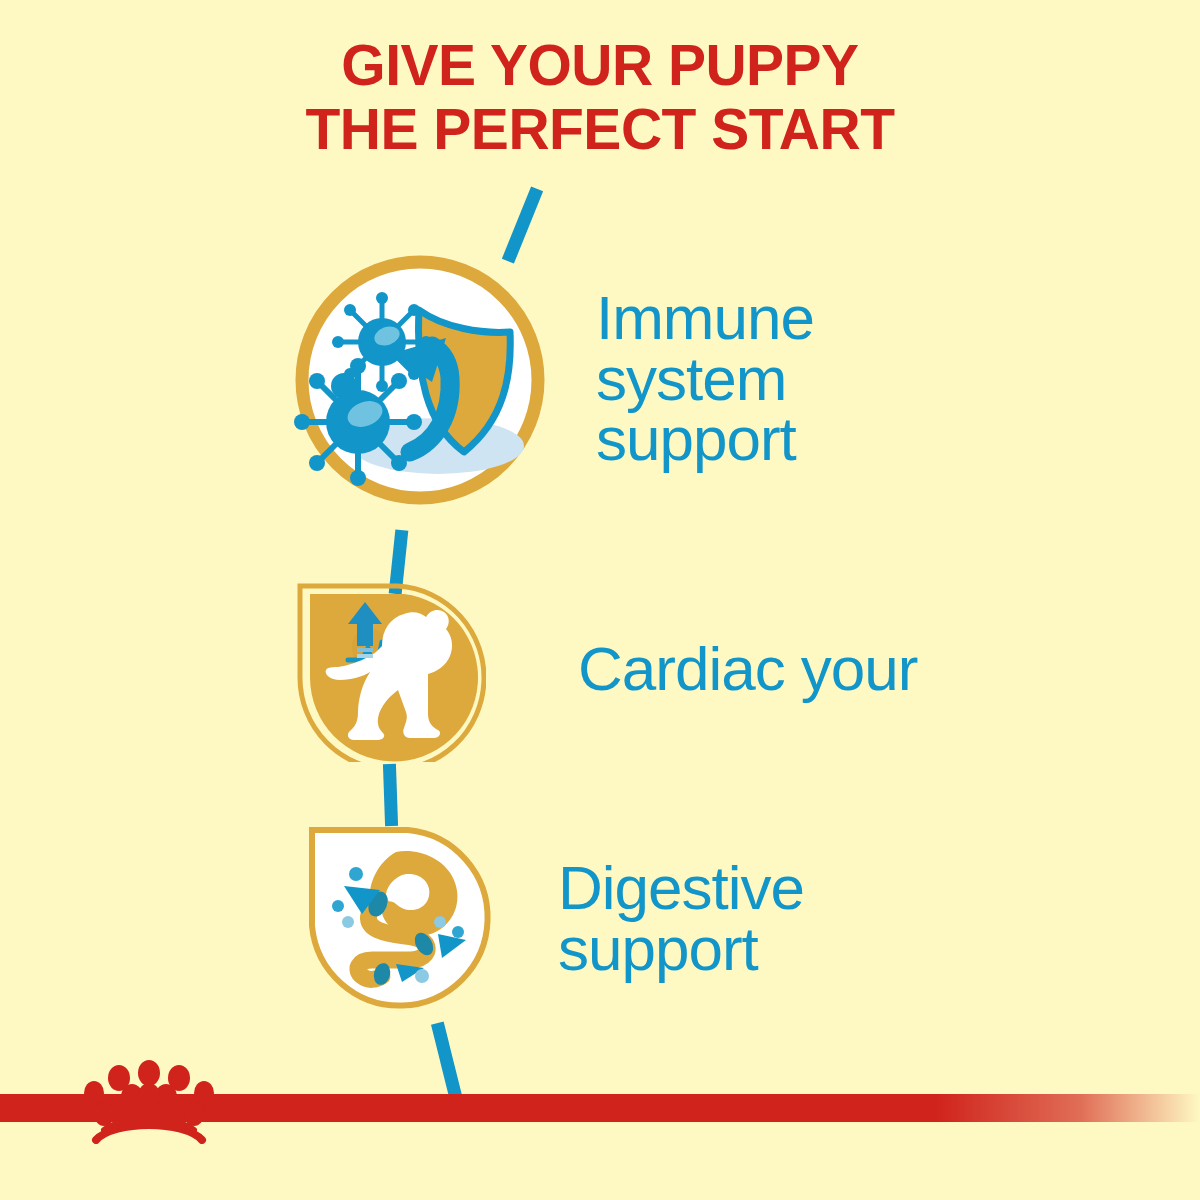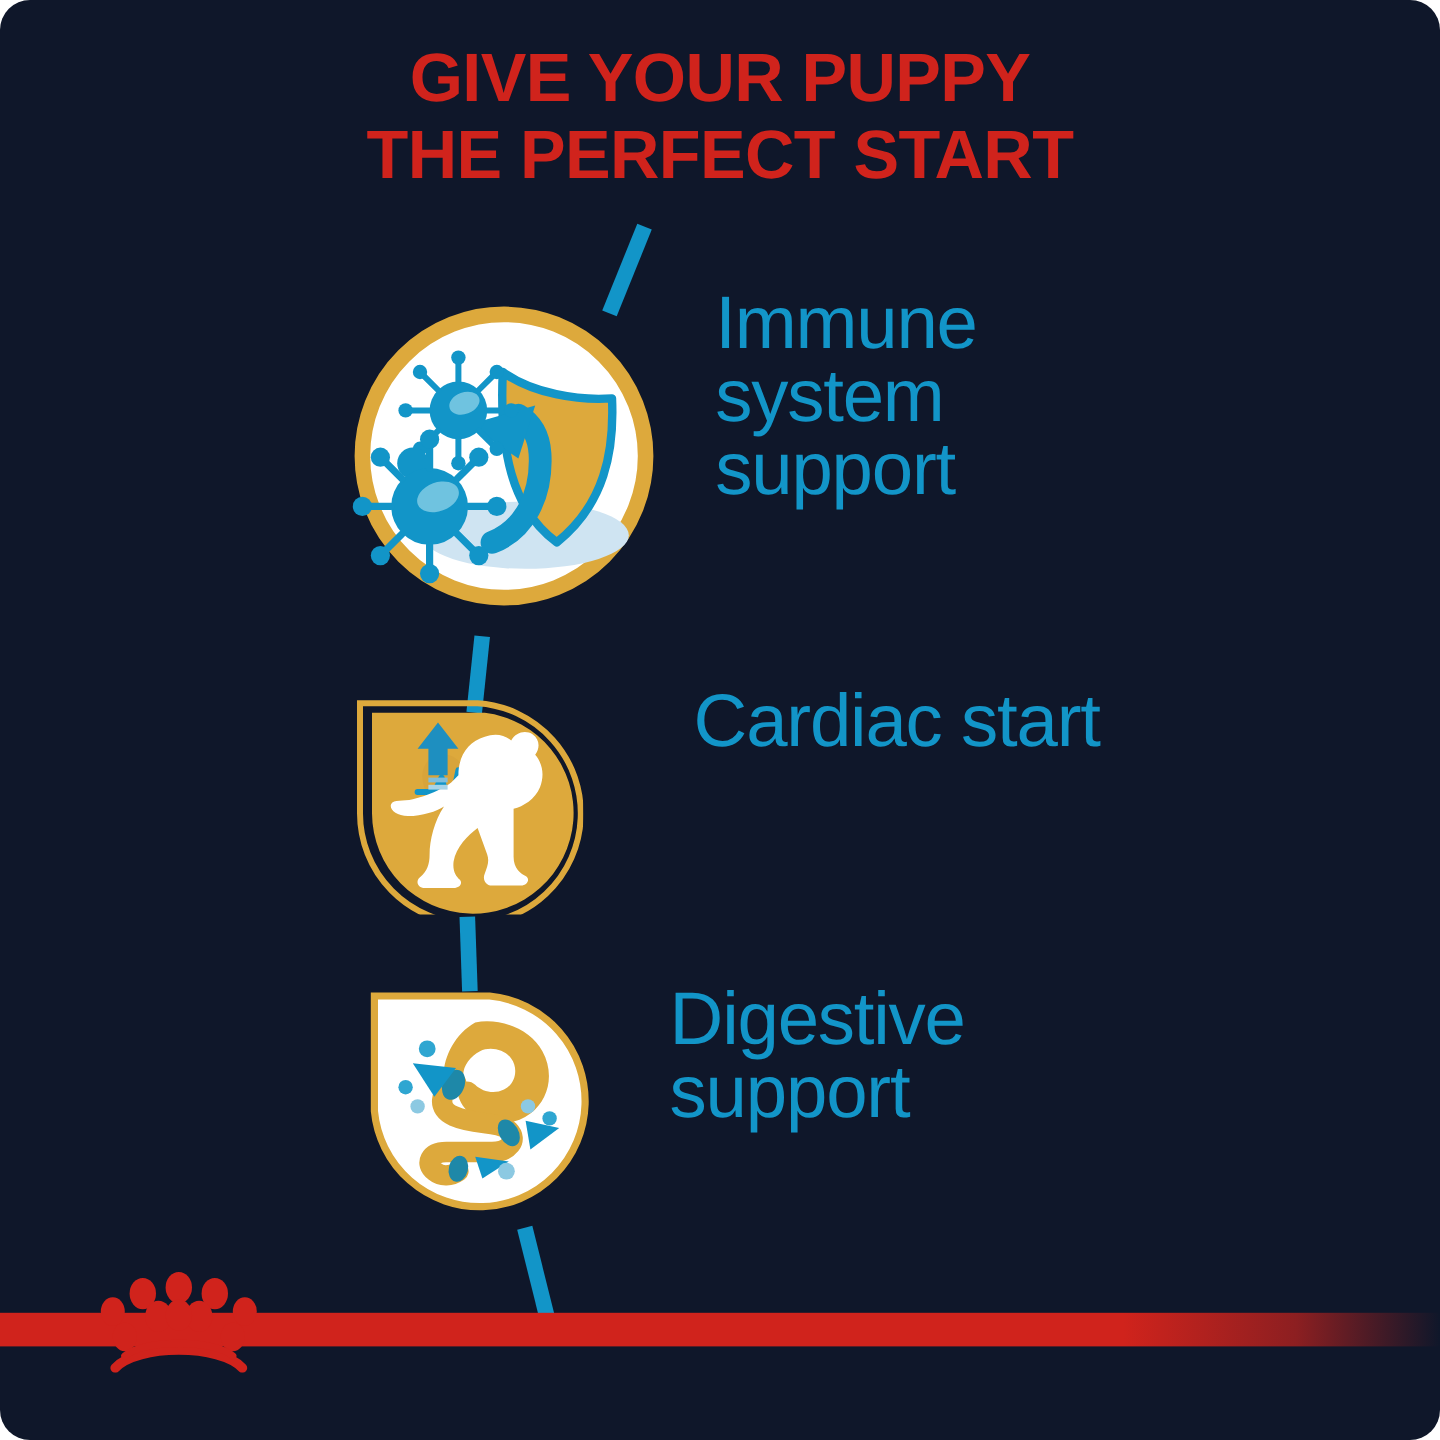--- a/index.html
+++ b/index.html
@@ -8,23 +8,22 @@
     padding: 0;
     background: #ffffff;
   }
   body {
     font-family: "Liberation Sans", sans-serif;
   }
   #poster {
     position: relative;
     width: 1200px;
     height: 1200px;
-    background: #0f172a;
+    background: #fef9c3;
     overflow: hidden;
-    border-radius: 25px;
   }
 
   
   .headline {
     position: absolute;
     left: 0;
     top: 34px;
     width: 1200px;
     text-align: center;
     color: #D0231C;
@@ -40,20 +39,21 @@
   
   .dash {
     position: absolute;
     background: #1295C8;
   }
 
   
   .benefit-row {
     position: absolute;
     display: flex;
+    align-items: center;
   }
   .benefit-icon {
     position: relative;
     flex: 0 0 auto;
   }
   .benefit-label {
     color: #1295C8;
     font-family: "Liberation Sans", sans-serif;
     font-weight: normal;
     font-size: 62px;
@@ -198,21 +198,21 @@
                  C42 94 50 96 58 94 C70 91 82 86 90 80 Z" fill="#FFFFFF"></path>
 
         <g>
           <polygon points="79,30 96,52 87,52 87,74 71,74 71,52 62,52" fill="#1E8FC0"></polygon>
           <rect x="71" y="76" width="16" height="4" fill="#7FBEDC"></rect>
           <rect x="71" y="82" width="16" height="4" fill="#A8D4E8"></rect>
         </g>
       </svg>
     </div>
 
-    <div class="benefit-label">Cardiac start</div>
+    <div class="benefit-label">Cardiac your</div>
   </div>
 
   <div class="benefit-row" id="row-digest">
 
     <div class="benefit-icon">
       <svg width="196" height="196" viewBox="0 0 196 196" aria-hidden="true">
 
         <path d="M12 12 H108 A88 88 0 1 1 12 108 Z" fill="#FFFFFF" stroke="#DDA93C" stroke-width="6"></path>
 
         <path d="M96 34 C118 30 142 40 152 58 C162 76 158 98 142 110

